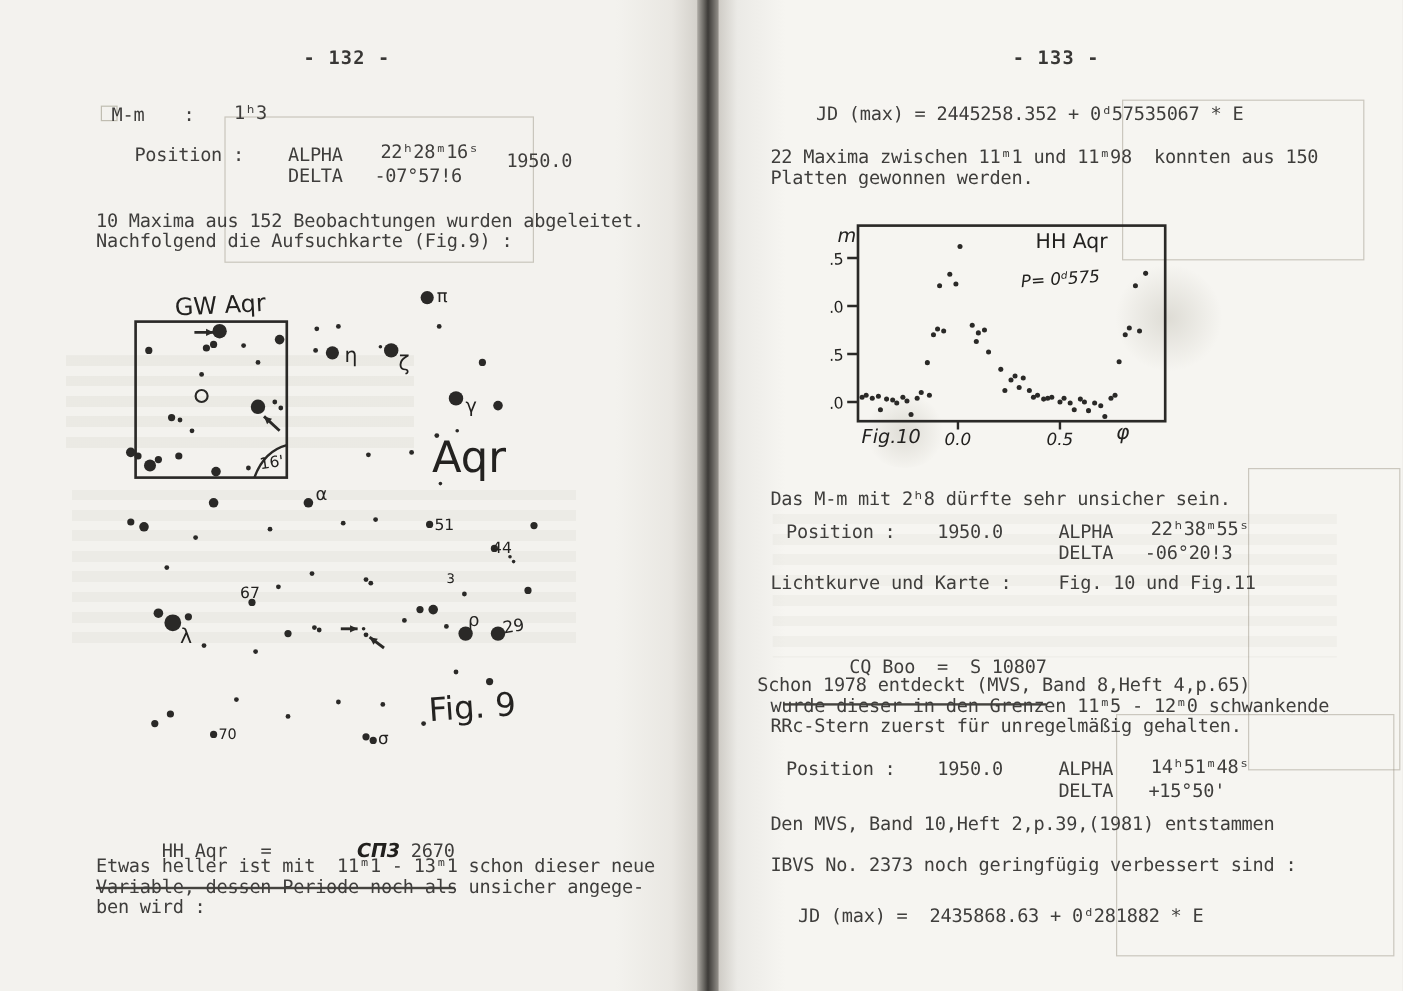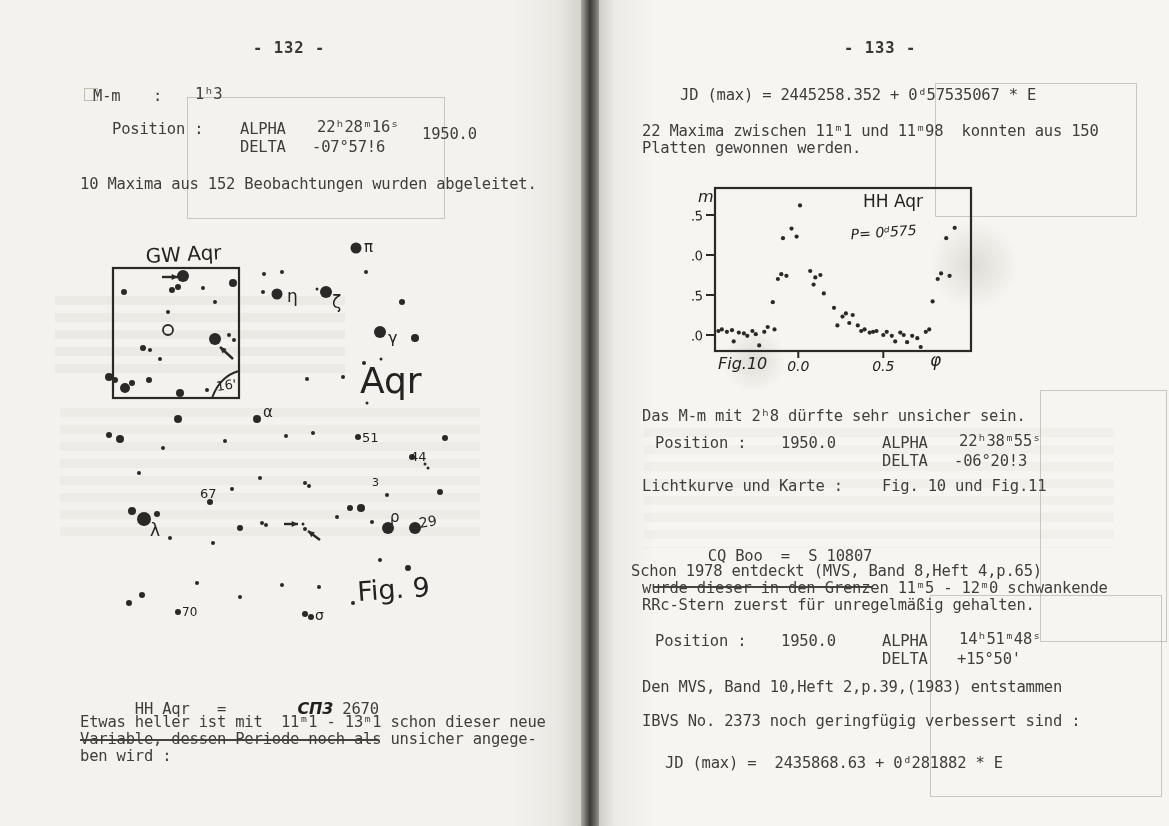--- a/index.html
+++ b/index.html
@@ -40,20 +40,21 @@
     <div class="t" style="left:195px;top:86px;">1ʰ3</div>
 
     <div class="t" style="left:112px;top:121px;">Position :</div>
     <div class="t" style="left:240px;top:121px;">ALPHA</div>
     <div class="t" style="left:317px;top:119px;">22ʰ28ᵐ16ˢ</div>
     <div class="t" style="left:422px;top:126px;">1950.0</div>
     <div class="t" style="left:240px;top:139px;">DELTA</div>
     <div class="t" style="left:312px;top:139px;">-07°57!6</div>
 
     <div class="t" style="left:80px;top:176px;">10 Maxima aus 152 Beobachtungen wurden abgeleitet.</div>
+    <div class="t" style="left:80px;top:193px;">Nachfolgend die Aufsuchkarte (Fig.9) :</div>
 
     <svg id="star-chart-svg" style="position:absolute;left:80px;top:218px;" width="460" height="450" viewBox="80 218 460 450">
         <rect x="113" y="268" width="126" height="130" fill="none" stroke="#2a2927" stroke-width="2.2"></rect>
         <path d="M 212 398 Q 220 376 239 371" fill="none" stroke="#2a2927" stroke-width="2"></path>
         <circle cx="183" cy="276" r="6" fill="#2a2927"></circle>
         <circle cx="233" cy="283" r="4" fill="#2a2927"></circle>
         <circle cx="124" cy="292" r="3" fill="#2a2927"></circle>
         <circle cx="172" cy="290" r="3" fill="#2a2927"></circle>
         <circle cx="178" cy="287" r="3" fill="#2a2927"></circle>
         <circle cx="203" cy="288" r="2" fill="#2a2927"></circle>
@@ -291,18 +292,18 @@
     <div class="t" style="left:43px;top:580px;">wurde dieser in den Grenzen 11ᵐ5 - 12ᵐ0 schwankende</div>
     <div class="t" style="left:43px;top:597px;">RRc-Stern zuerst für unregelmäßig gehalten.</div>
 
     <div class="t" style="left:56px;top:633px;">Position :</div>
     <div class="t" style="left:182px;top:633px;">1950.0</div>
     <div class="t" style="left:283px;top:633px;">ALPHA</div>
     <div class="t" style="left:360px;top:631px;">14ʰ51ᵐ48ˢ</div>
     <div class="t" style="left:283px;top:651px;">DELTA</div>
     <div class="t" style="left:358px;top:651px;">+15°50'</div>
 
-    <div class="t" style="left:43px;top:679px;">Den MVS, Band 10,Heft 2,p.39,(1983) entstammen</div>
+    <div class="t" style="left:43px;top:679px;">Den MVS, Band 10,Heft 2,p.39,(1981) entstammen</div>
     <div class="t" style="left:43px;top:713px;">IBVS No. 2373 noch geringfügig verbessert sind :</div>
 
     <div class="t" style="left:66px;top:755px;">JD (max) =  2435868.63 + 0ᵈ281882 * E</div>
   </div>
 </div>
 
 </body></html>

